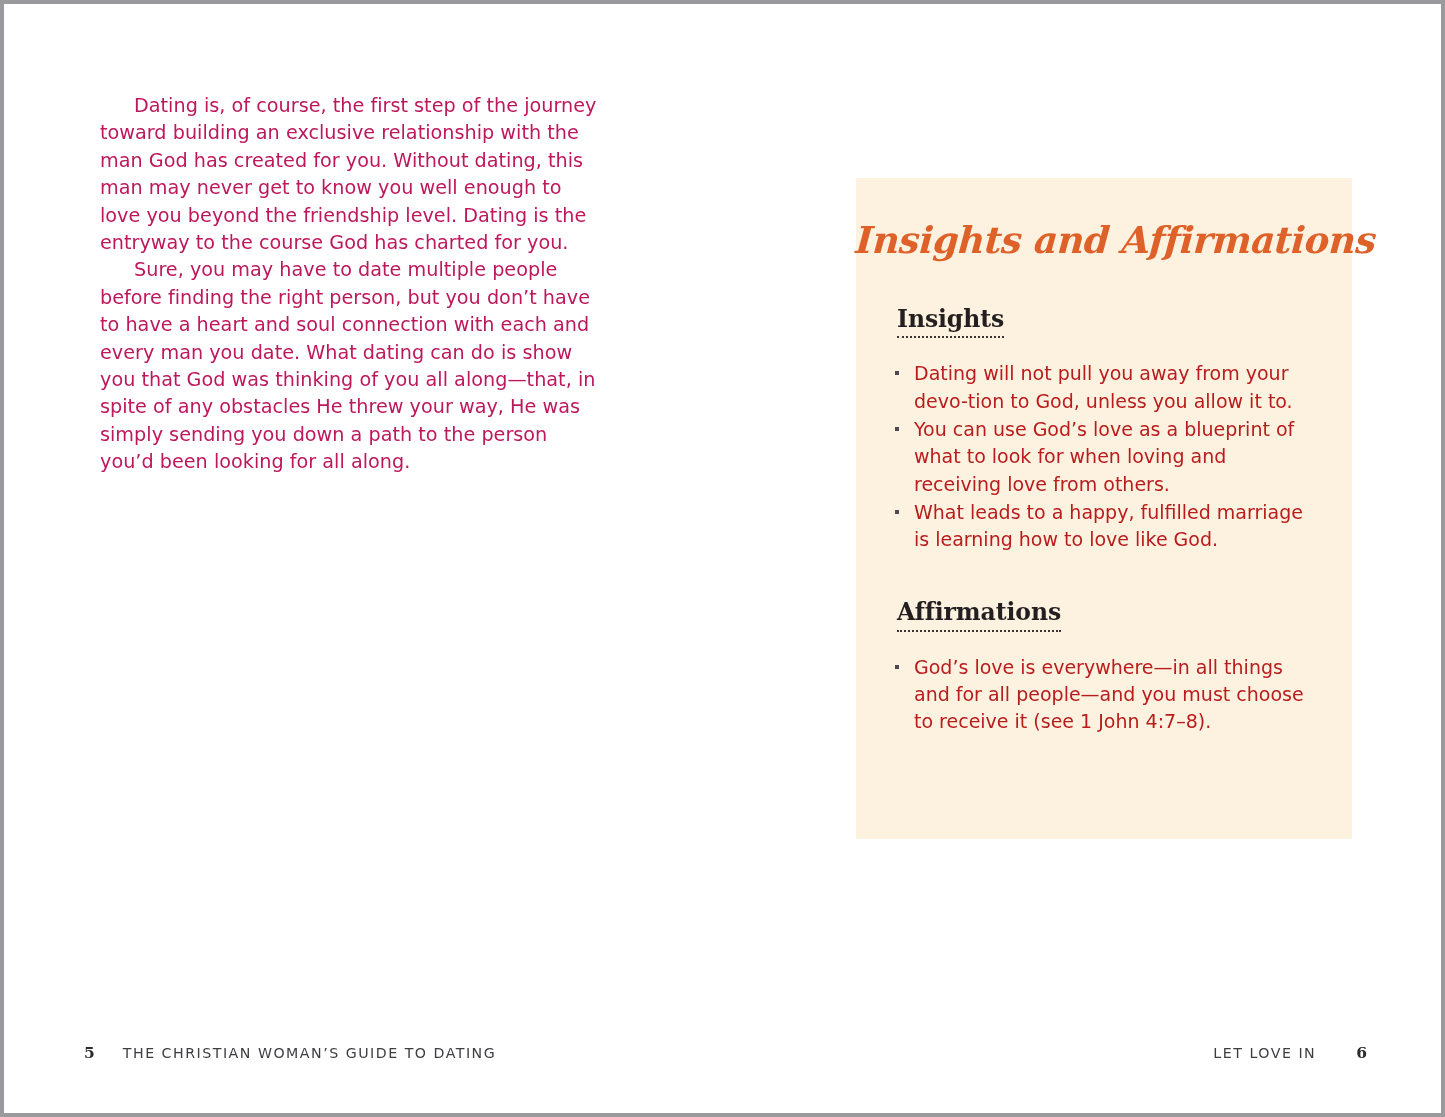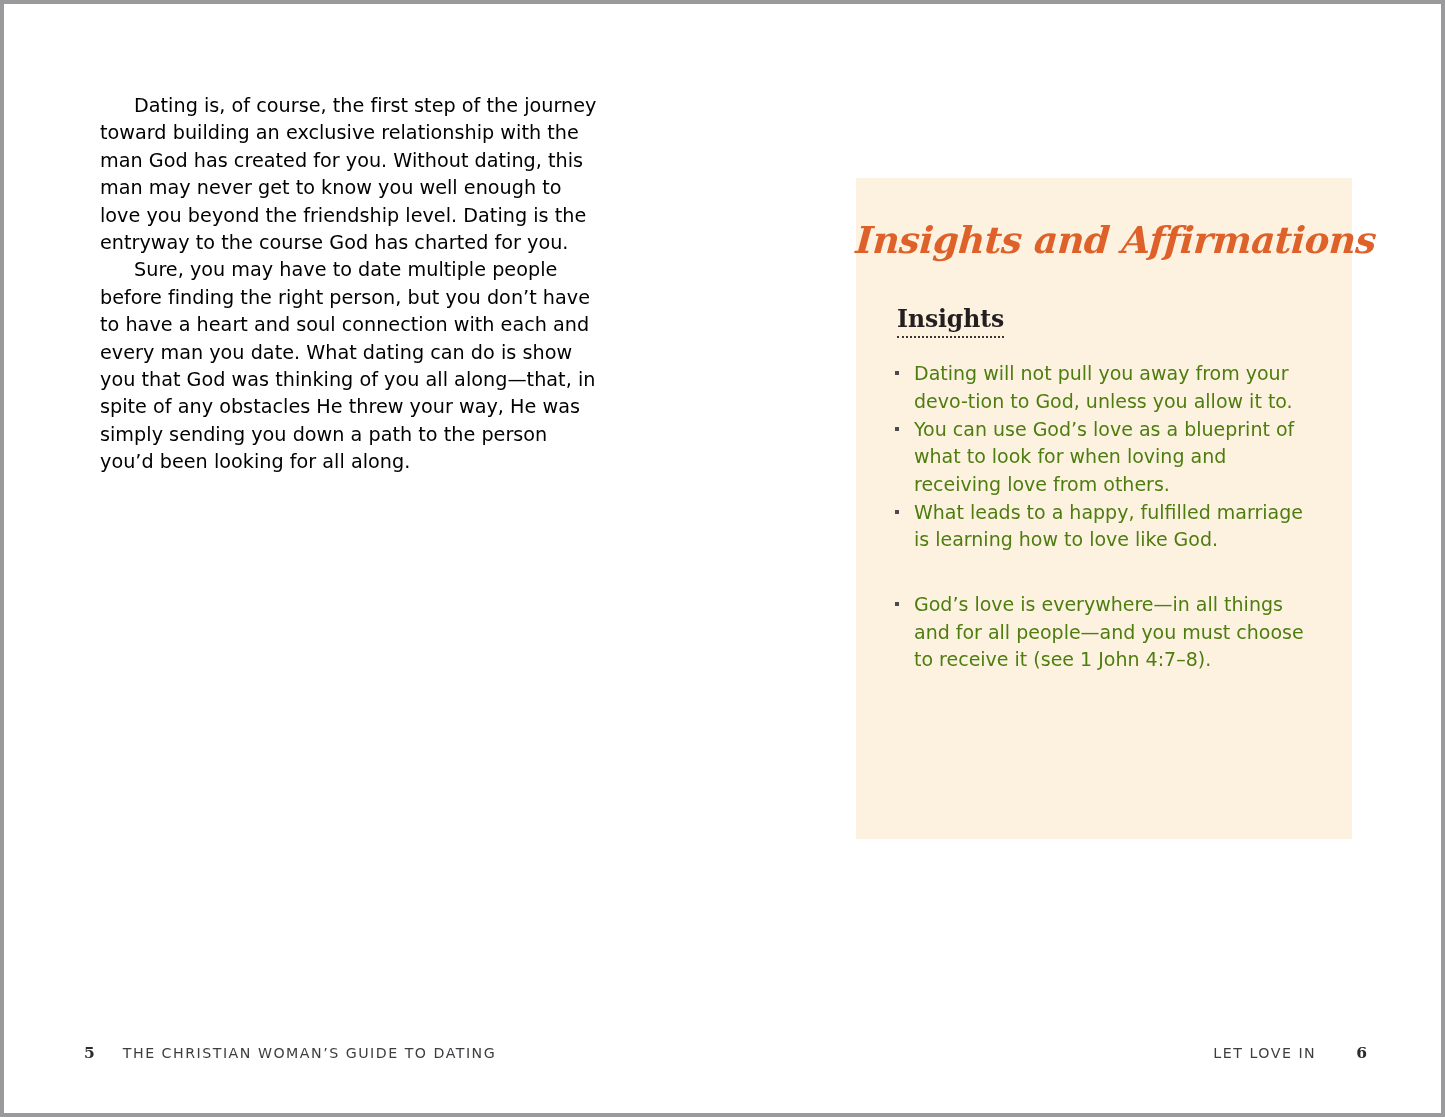--- a/index.html
+++ b/index.html
@@ -33,21 +33,21 @@
     left: 96px;
     top: 88px;
     width: 500px;
   }
 
   .body-para {
     margin: 0;
     font-family: "DejaVu Sans", "Liberation Sans", sans-serif;
     font-size: 19.2px;
     line-height: 27.4px;
-    color: #000000;
+    color: #be185d;
     letter-spacing: 0.02px;
     text-indent: 34px;
     font-weight: 400;
   }
 
   
   .page-right {
     position: absolute;
     left: 722px;
     top: 0;
@@ -113,21 +113,21 @@
     padding: 0;
   }
 
   .bullet-item {
     position: relative;
     padding-left: 25px;
     margin: 0 0 1px 0;
     font-family: "DejaVu Sans", "Liberation Sans", sans-serif;
     font-size: 19px;
     line-height: 27.3px;
-    color: #4d7c0f;
+    color: #b91c1c;
   }
 
   .bullet-item .dot {
     position: absolute;
     left: 6px;
     top: 11px;
     width: 4px;
     height: 4px;
     background: #4b4b4f;
   }
@@ -217,20 +217,23 @@
               <span>You can use God’s love as a blueprint of what to look for when loving and receiving love from others.</span>
             </li>
             <li class="bullet-item">
               <span class="dot"></span>
               <span>What leads to a happy, fulfilled marriage is learning how to love like God.</span>
             </li>
           </ul>
         </div>
 
         <div class="affirm-block">
+          <div class="section-head-wrap">
+            <h3 class="section-head">Affirmations</h3>
+          </div>
           <ul class="bullet-list">
             <li class="bullet-item">
               <span class="dot"></span>
             </li>
             <li class="bullet-item">
               <span class="dot"></span>
               <span>God’s love is everywhere—in all things and for all people—and you must choose to receive it (see 1 John 4:7–8).</span>
             </li>
           </ul>
         </div>

